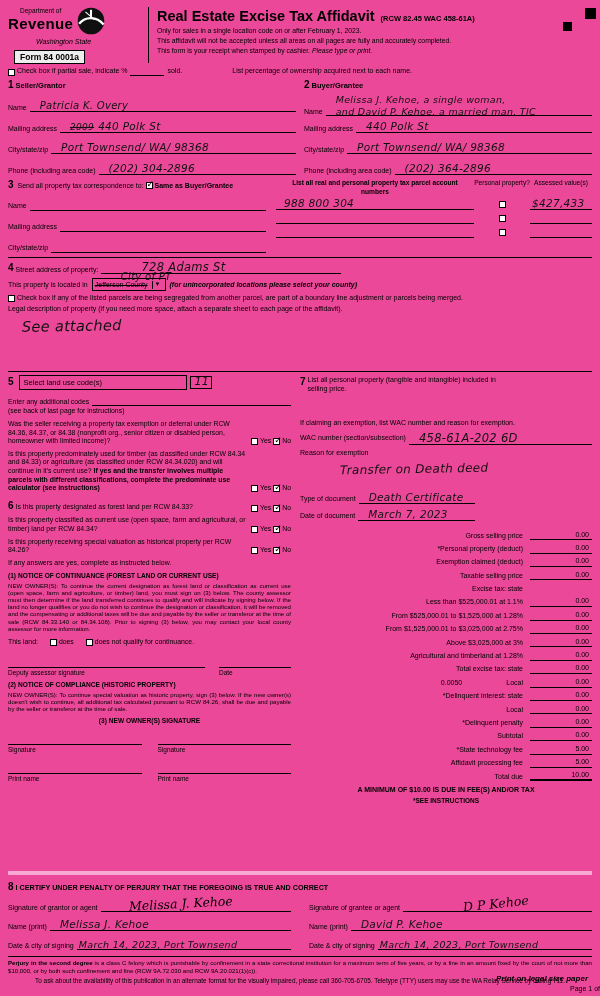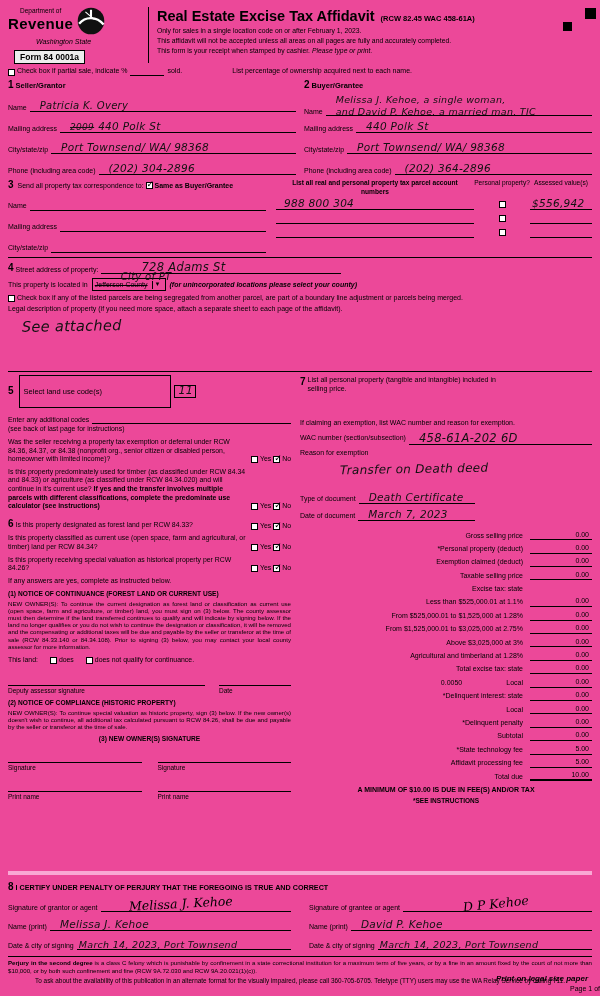--- a/index.html
+++ b/index.html
@@ -62,21 +62,21 @@
   .dd .strike{text-decoration:line-through;font-size:7px;}
   .dd .hw{position:absolute;left:28px;top:-8px;font-size:10px;}
   .dd-btn{border-left:1px solid #000;margin-left:4px;padding:0 2px;font-size:6px;}
   .legal-box{height:55px;position:relative;}
   .legal-box .hw{position:absolute;top:3px;left:14px;font-size:14.5px;transform:rotate(-1deg);}
   
   .main{display:flex;border-top:1px solid #000;margin-top:2px;padding-top:3px;min-height:498px;}
   .colL{flex:0 0 292px;padding-right:9px;font-size:6.9px;}
   .colR{flex:1;}
   .lu-row{display:flex;align-items:center;gap:3px;}
-  .lu-box{border:1px solid #000;padding:11px 4px;font-size:7.5px;width:152px;}
+  .lu-box{border:1px solid #000;padding:2px 4px;font-size:7.5px;width:168px;}
   .lu-code{border:1px solid #000;width:22px;height:13px;position:relative;}
   .lu-code .hw{position:absolute;top:-2px;left:4px;font-size:11px;}
   .qrow{display:flex;align-items:flex-end;margin-top:4px;}
   .qtext{flex:1;padding-right:5px;}
   .yn{display:inline-flex;align-items:center;gap:2px;white-space:nowrap;}
   .para{font-size:6.1px;line-height:1.18;text-align:justify;margin-top:2px;}
   .h6{font-weight:bold;font-size:6.6px;margin-top:4px;}
   .landrow{display:flex;gap:12px;align-items:center;margin-top:6px;}
   .capline{border-bottom:1px solid #000;height:11px;}
   .cap{font-size:6.5px;margin-top:1px;}
@@ -241,21 +241,21 @@
         <div class="pt-c1">List all real and personal property tax parcel account numbers</div>
         <div class="pt-c2">Personal property?</div>
         <div class="pt-c3">Assessed value(s)</div>
       </div>
       <div class="pt-row">
         <div class="pt-line" style="flex:1;">
             <span class="hw">988 800 304</span>
           </div>
         <div class="pt-cbcell"><span class="cb"></span></div>
         <div class="pt-line" style="width:62px;">
-            <span class="hw" style="left:2px;">$556,942</span>
+            <span class="hw" style="left:2px;">$427,433</span>
           </div>
       </div>
       <div class="pt-row">
         <div class="pt-line" style="flex:1;"></div>
         <div class="pt-cbcell"><span class="cb"></span></div>
         <div class="pt-line" style="width:62px;"></div>
       </div>
       <div class="pt-row">
         <div class="pt-line" style="flex:1;"></div>
         <div class="pt-cbcell"><span class="cb"></span></div>

